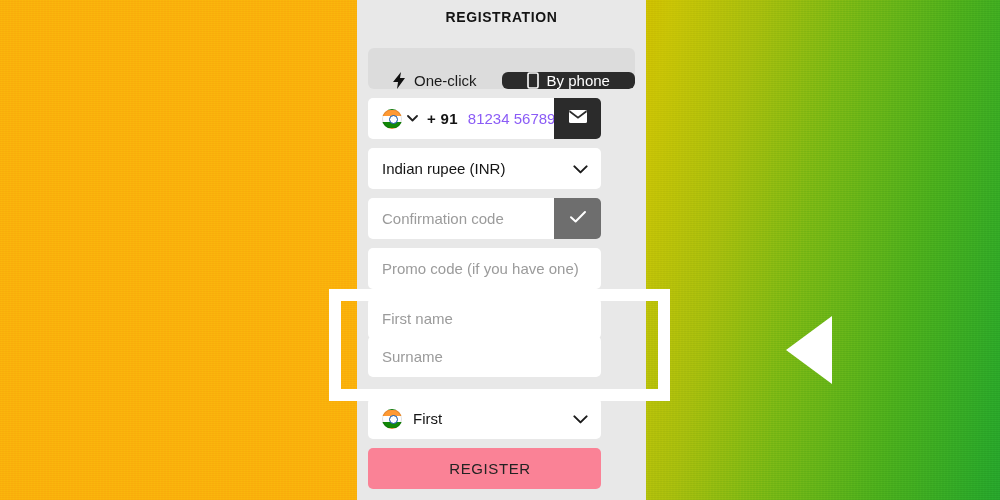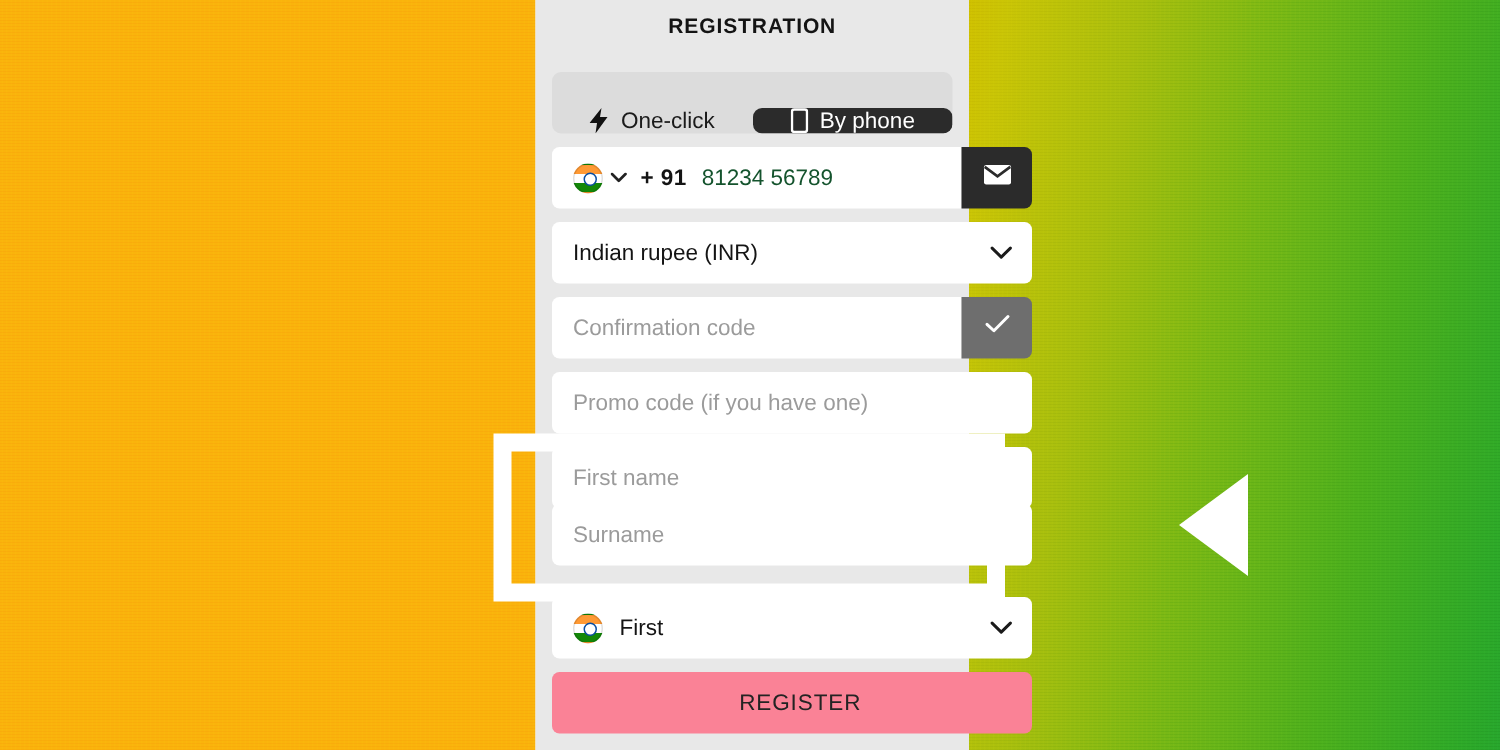--- a/index.html
+++ b/index.html
@@ -73,21 +73,21 @@
   }
   .seg.active {
     background: #2B2B2B;
     color: #ffffff;
   }
   .seg-ico { display: flex; align-items: center; }
 
   
   .row {
     position: absolute; left: 11px;
-    width: 320px; height: 41px;
+    width: 233px; height: 41px;
     display: flex;
     align-items: stretch;
   }
   .row-phone   { top: 98px;  }
   .row-curr    { top: 148px; }
   .row-conf    { top: 198px; }
   .row-promo   { top: 248px; }
   .row-first   { top: 298px; }
   .row-sur     { top: 336px; }
   .row-country { top: 398px; }
@@ -139,21 +139,21 @@
     background: #fff;
   }
   .chev-small { margin-left: 5px; display: flex; }
   .dial {
     margin-left: 9px;
     font-weight: bold;
     font-size: 15px;
     color: #141414;
     letter-spacing: .3px;
   }
-  .phone-ph { margin-left: 10px; color: #14532d; font-size: 15px; }
+  .phone-ph { margin-left: 10px; color: #8b5cf6; font-size: 15px; }
 
   .select-field {
     flex: 1;
     background: #fff;
     border-radius: 5px;
     display: flex;
     align-items: center;
     padding: 0 13px 0 14px;
     cursor: pointer;
     overflow: hidden;

